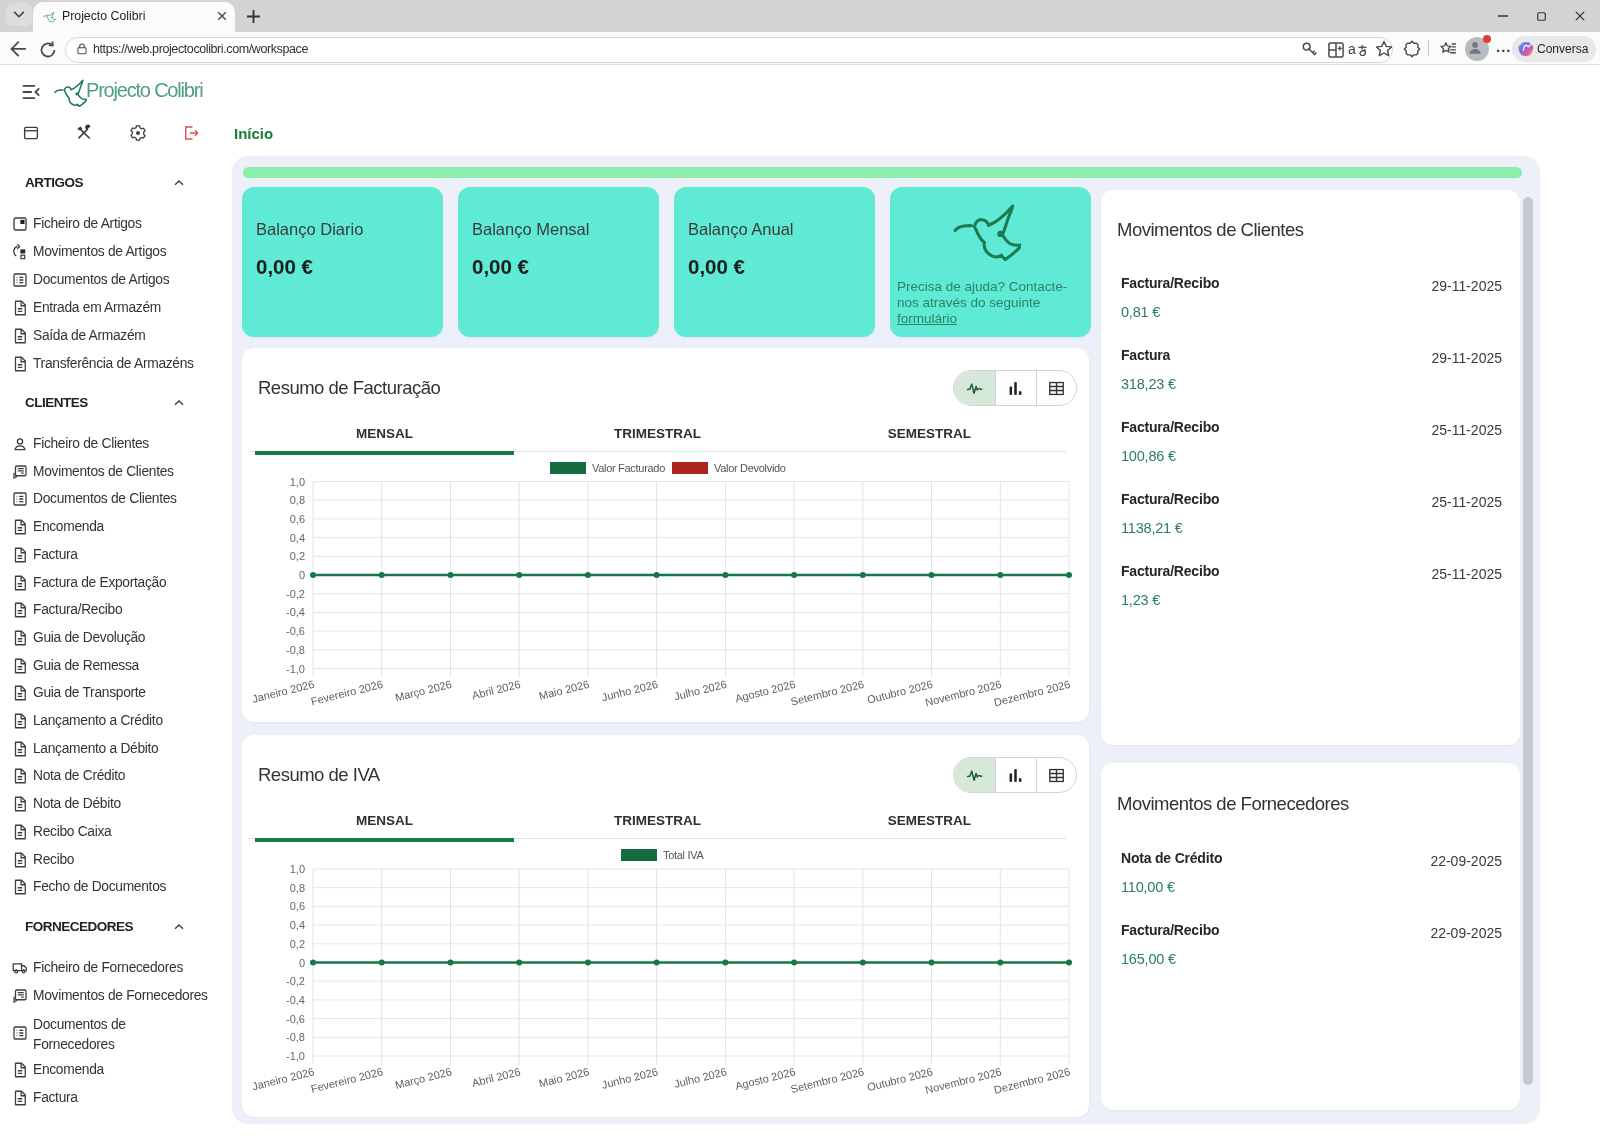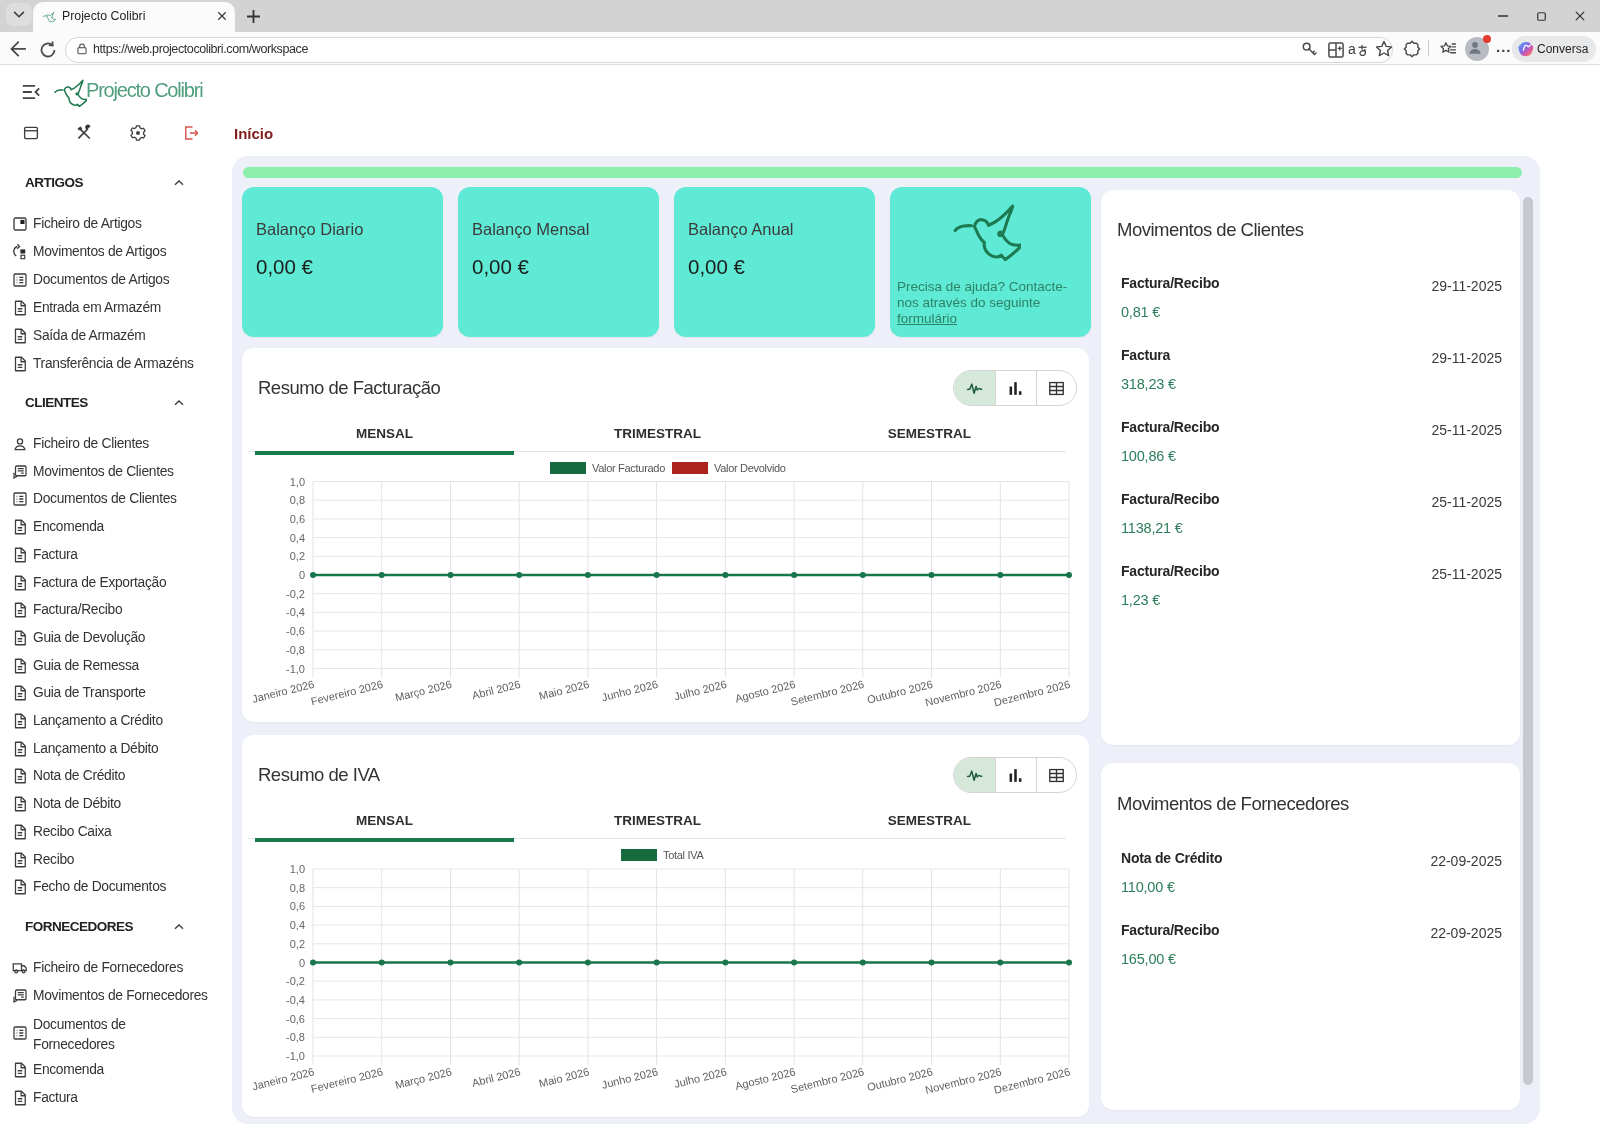--- a/index.html
+++ b/index.html
@@ -15,35 +15,35 @@
 #addrbar{position:absolute;left:65px;top:37px;width:1328px;height:26px;background:#fff;border:1px solid #d5d7db;border-radius:13px}
 #url{position:absolute;left:93px;top:42px;font-size:12.5px;color:#2f2f2f;letter-spacing:-0.4px}
 .aicon{position:absolute;top:38px;width:20px;height:20px}
 #conversa{position:absolute;left:1512px;top:36px;width:84px;height:26px;background:#e7e8ea;border-radius:13px;font-size:12px;color:#1f1f1f;line-height:26px;padding-left:25px;box-sizing:border-box;white-space:nowrap}
 
 #apphead{position:absolute;left:0;top:65px;width:1600px;height:1075px;background:#fff}
 #menuopen{position:absolute;left:21px;top:83px;width:20px;height:18px}
 #applogo{position:absolute;left:53px;top:77px;width:34px;height:30px}
 #appname{position:absolute;left:86px;top:79px;font-size:20px;color:#4f9e7d;letter-spacing:-1.2px}
 .hicon{position:absolute;top:124px;width:18px;height:18px}
-#inicio{position:absolute;left:234px;top:125px;font-size:15px;font-weight:bold;color:#7f1d1d}
+#inicio{position:absolute;left:234px;top:125px;font-size:15px;font-weight:bold;color:#15803d}
 
 #sidebar{position:absolute;left:0;top:0;width:232px;height:1140px}
 .shead{position:absolute;left:25px;width:190px;height:24px;font-size:13.5px;font-weight:bold;color:#222;letter-spacing:-0.5px;line-height:24px}
 .shead .chev{position:absolute;right:28px;top:4px;width:16px;height:16px}
 .sitem{position:absolute;left:11px;width:220px;height:26px;line-height:26px;white-space:nowrap}
 .sic{position:absolute;left:0;top:4px;width:18px;height:18px}
 .sit{width:18px;height:18px;display:block}
 .slab{position:absolute;left:22px;font-size:13.8px;color:#333;top:0;letter-spacing:-0.3px}
 
 #main{position:absolute;left:232px;top:156px;width:1308px;height:968px;background:#edf0f8;border-radius:16px}
 #gbar{position:absolute;left:243px;top:167px;width:1279px;height:11px;border-radius:6px;background:#8ceead}
 .card{position:absolute;top:187px;width:201px;height:150px;background:#5eead4;border-radius:12px;box-shadow:0 1px 2px rgba(30,40,70,.05)}
 .cttl{position:absolute;left:14px;top:33px;font-size:16.5px;color:#3b3b3b}
-.cval{position:absolute;left:14px;top:68px;font-size:20.5px;font-weight:normal;color:#1d1d1d}
+.cval{position:absolute;left:14px;top:68px;font-size:20.5px;font-weight:bold;color:#1d1d1d}
 .panel{position:absolute;background:#fff;border-radius:12px;box-shadow:0 1px 2px rgba(30,40,70,.05)}
 .pttl{position:absolute;font-size:18.5px;color:#333;letter-spacing:-0.5px}
 .helptext{position:absolute;left:897px;top:279px;width:192px;font-size:13.5px;line-height:16.2px;color:#2e8266}
 
 .tgl{position:absolute;width:124px;height:36px;background:#fff;border:1px solid #d4d4d4;border-radius:18px}
 .tgl .c1{position:absolute;left:0;top:0;width:41px;height:34px;background:#d6e8da;border-radius:17px 0 0 17px}
 .tgl .s1{position:absolute;left:41px;top:0;width:1px;height:34px;background:#d4d4d4}
 .tgl .s2{position:absolute;left:82px;top:0;width:1px;height:34px;background:#d4d4d4}
 .tgi{position:absolute;top:8px;width:19px;height:19px}
 

